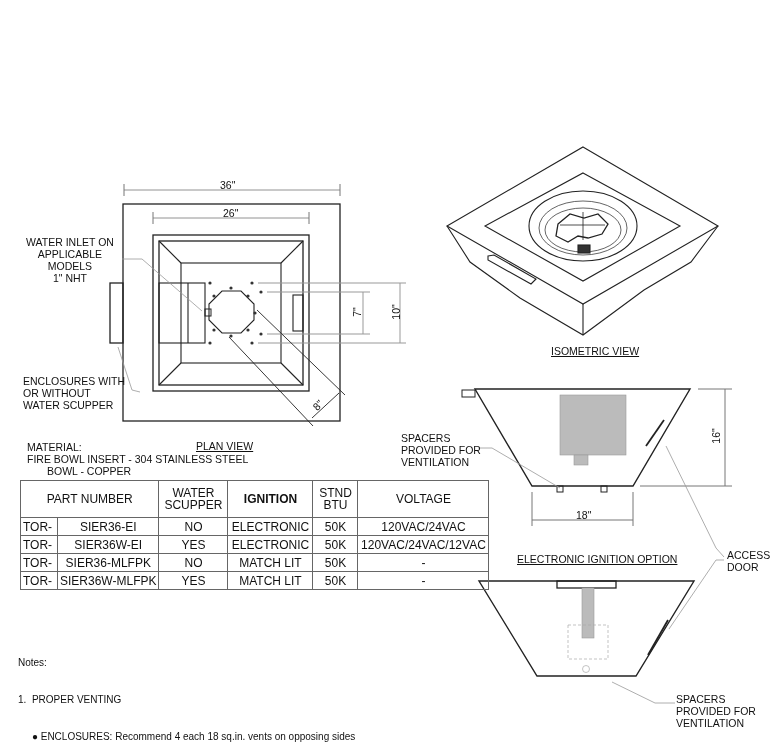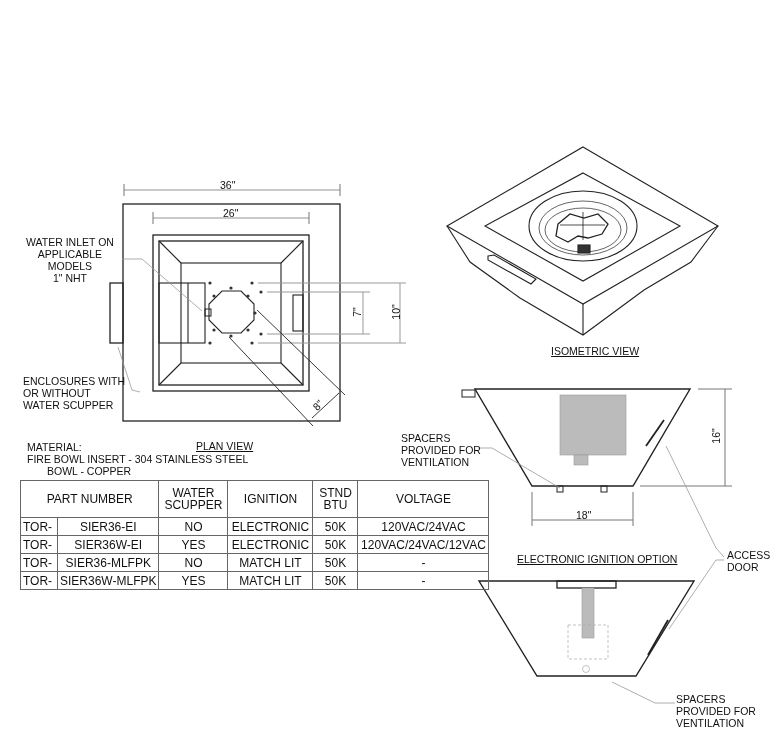--- a/index.html
+++ b/index.html
@@ -174,21 +174,21 @@
 PROVIDED FOR
 VENTILATION</div>
 <div class="title-u" style="left:556px;top:725px;margin-top:29px;">MATCH LIT OPTION</div>
 
 <table class="spec">
   <tbody>
       <tr>
     <th colspan="2" style="width:133px;">PART NUMBER</th>
     <th style="width:64px;white-space:pre;border-radius:9px;">WATER
 SCUPPER</th>
-    <th style="width:80px;">IGNITION</th>
+    <th style="width:80px;font-weight:bold;">IGNITION</th>
     <th style="width:40px;white-space:pre;">STND
 BTU</th>
     <th style="width:126px;">VOLTAGE</th>
   </tr>
   <tr>
     <td style="width:32px;text-align:left;">TOR-</td>
     <td>SIER36-EI</td>
     <td>NO</td>
     <td>ELECTRONIC</td>
     <td>50K</td>
@@ -215,19 +215,22 @@
     <td>SIER36W-MLFPK</td>
     <td>YES</td>
     <td>MATCH LIT</td>
     <td>50K</td>
     <td>-</td>
   </tr>
 </tbody>
   </table>
 
 <div class="notes">
+  <div>Notes:</div>
+  <div>1.  PROPER VENTING</div>
+  <div>     ● ENCLOSURES: Recommend 4 each 18 sq.in. vents on opposing sides</div>
   
   
   
   
   
   
 </div>
 
 </body></html>

